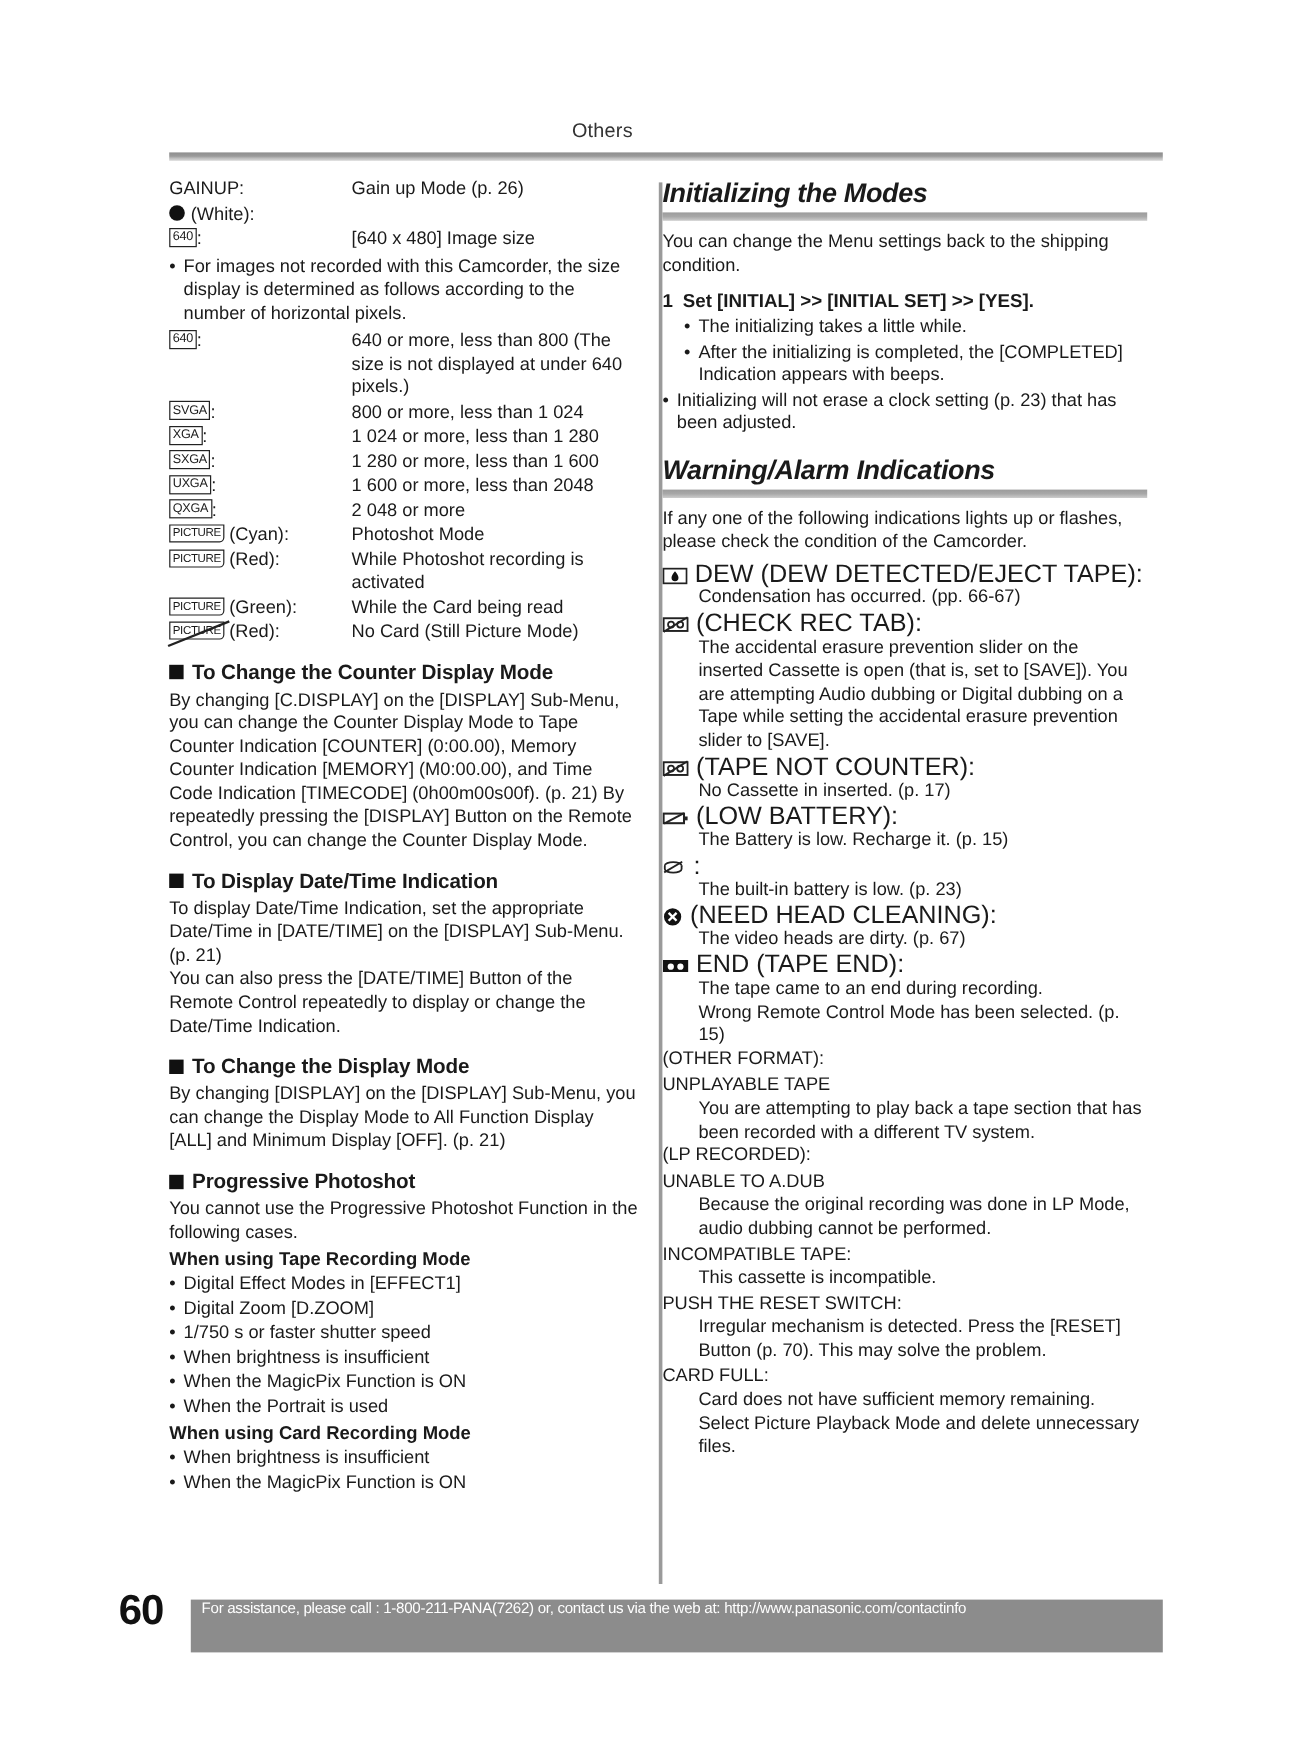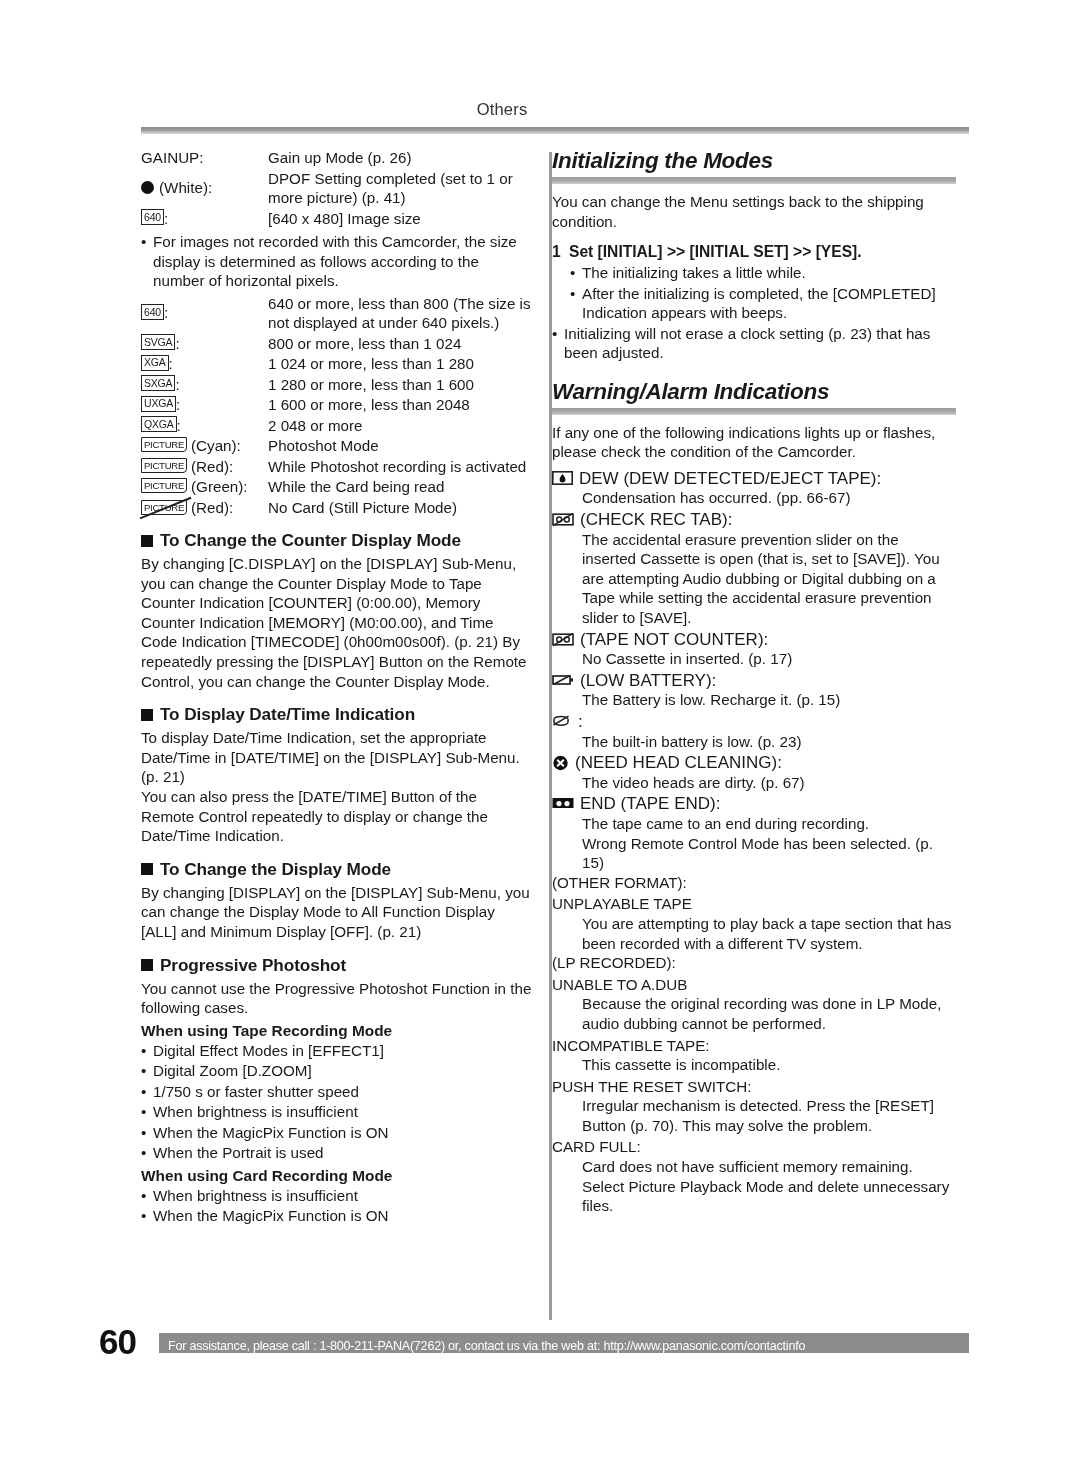--- a/index.html
+++ b/index.html
@@ -54,24 +54,25 @@
     left: 549px;
     top: 152px;
     width: 3px;
     height: 1168px;
     background: #9a9a9a;
   }
 
   
   .defrow {
     display: flex;
-    align-items: center;
+    align-items: flex-start;
     font-size: 15.2px;
     line-height: 19.5px;
     margin-bottom: 1px;
+    gap: 25px;
   }
   .defrow .term {
     width: 127px;
     flex: 0 0 127px;
     white-space: nowrap;
     display: flex;
     align-items: center;
   }
   .defrow .desc { flex: 1 1 auto; }
 
@@ -173,22 +174,22 @@
     margin: 12px 0 2px 0;
   }
   .step .num { flex: 0 0 17px; }
   .step .stxt { flex: 1 1 auto; }
 
   .indent1 { margin-left: 18px; }
 
   
   .warn {
     display: flex;
-    align-items: flex-start;
-    font-size: 17px;
+    align-items: center;
+    font-size: 21px;
     line-height: 19.6px;
     margin-top: 2px;
   }
   .warn .wicon {
     flex: 0 0 auto;
     margin-right: 6px;
     padding-top: 2px;
   }
   .warn .wtxt { flex: 1 1 auto; }
   .warn-body {
@@ -213,24 +214,24 @@
     font-size: 35px;
     font-weight: bold;
     letter-spacing: -1px;
     color: #111;
   }
   .footer-bar {
     position: absolute;
     left: 159px;
     top: 1333px;
     width: 810px;
-    height: 20px;
+    height: 44px;
     background: #8c8c8c;
     display: flex;
-    align-items: flex-end;
+    align-items: flex-start;
     padding-left: 9px;
     box-sizing: border-box;
   }
   .footer-bar span {
     color: #ffffff;
     font-size: 12.6px;
     letter-spacing: -0.25px;
     white-space: nowrap;
   }
 </style>
@@ -250,21 +251,20 @@
         <span class="term-text">GAINUP:</span>
       </div>
       <div class="desc">Gain up Mode (p. 26)</div>
     </div>
 
     <div class="defrow">
       <div class="term">
         <span class="dot-white"></span>
         <span class="term-text" style="margin-left:5px">(White):</span>
       </div>
-      <div class="desc">DPOF Setting completed (set to 1 or more picture) (p. 41)</div>
     </div>
 
     <div class="defrow">
       <div class="term">
         <span class="boxlabel">640</span>
         <span class="term-text">:</span>
       </div>
       <div class="desc">[640 x 480] Image size</div>
     </div>
 

